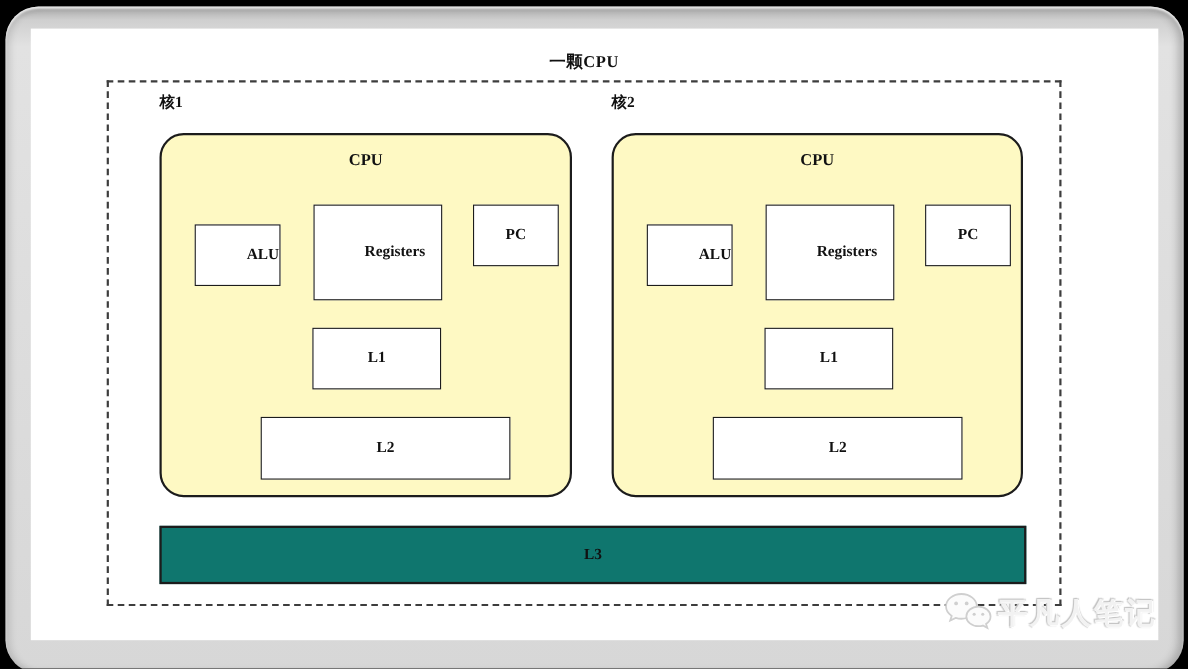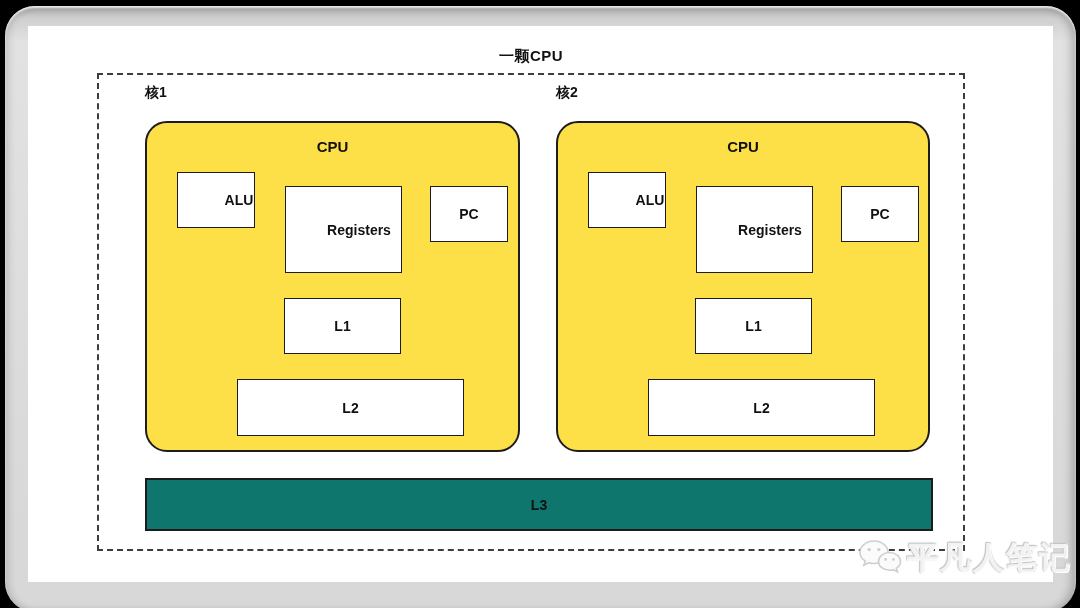--- a/index.html
+++ b/index.html
@@ -3,21 +3,21 @@
 <meta charset="utf-8">
 <style>
   * { margin: 0; padding: 0; box-sizing: border-box; }
   html, body { background: #000; }
   .page {
     position: relative;
     width: 1080px;
     height: 608px;
     background: #000;
     overflow: hidden;
-    font-family: Liberation Sans, sans-serif;
+    font-family: Liberation Serif, serif;
     color: #111;
   }
   
   .frame {
     position: absolute;
     left: 5px; top: 6px;
     width: 1071px; height: 606px;
     border-radius: 30px;
     background: linear-gradient(180deg, #a8a8a8 0%, #cfcfcf 2%, #e2e2e2 6%, #dcdcdc 55%, #d7d7d7 100%);
     box-shadow: inset 0 2px 2px rgba(255,255,255,0.8), inset -5px 0 8px rgba(0,0,0,0.22), inset 5px 0 6px rgba(0,0,0,0.10);
@@ -51,42 +51,42 @@
     font-weight: bold;
   }
   .core-label.c1 { left: 145px; width: 375px; }
   .core-label.c2 { left: 556px; width: 374px; }
   .core-box {
     position: absolute;
     top: 121px;
     height: 331px;
     border: 2.5px solid #1c1c1c;
     border-radius: 22px;
-    background: #fde047;
+    background: #fef9c3;
   }
   .core-box.c1 { left: 145px; width: 375px; }
   .core-box.c2 { left: 556px; width: 374px; }
   .chip-label {
     position: absolute;
     top: 15px; left: 0; width: 100%;
     text-align: center;
     font-size: 15px;
     font-weight: bold;
   }
   .cbox {
     position: absolute;
     border: 1.5px solid #1c1c1c;
     background: #fff;
     display: flex;
     align-items: center;
     justify-content: center;
     font-size: 14px;
     font-weight: bold;
   }
-  .box-alu       { left: 30px;  top: 49px;  width: 78px;  height: 56px; padding-left: 46px; }
+  .box-alu       { left: 30px;  top: 81px;  width: 78px;  height: 56px; padding-left: 46px; }
   .box-registers { left: 138px; top: 63px;  width: 117px; height: 87px; padding-left: 31px; }
   .box-pc        { left: 283px; top: 63px;  width: 78px;  height: 56px; }
   .box-l1        { left: 137px; top: 175px; width: 117px; height: 56px; }
   .box-l2        { left: 90px;  top: 256px; width: 227px; height: 57px; }
   .l3-box {
     position: absolute;
     left: 145px; top: 478px;
     width: 788px; height: 53px;
     border: 2px solid #1c1c1c;
     background: #0f766e;
@@ -99,21 +99,21 @@
   
   .watermark {
     position: absolute;
     left: 858px; top: 537px;
     display: flex;
     align-items: center;
     gap: 5px;
     z-index: 5;
   }
   .watermark-text {
-    font-size: 31px;
+    font-size: 27px;
     font-weight: bold;
     letter-spacing: 2px;
     color: #f2f2f2;
     text-shadow: 1px 1px 0 #ffffff, -1px -1px 1px #c2c2c2, 1px -1px 1px #d8d8d8, -1px 1px 1px #d8d8d8;
   }
   .wm-icon { display: block; }
 </style>
 </head>
 <body>
 

